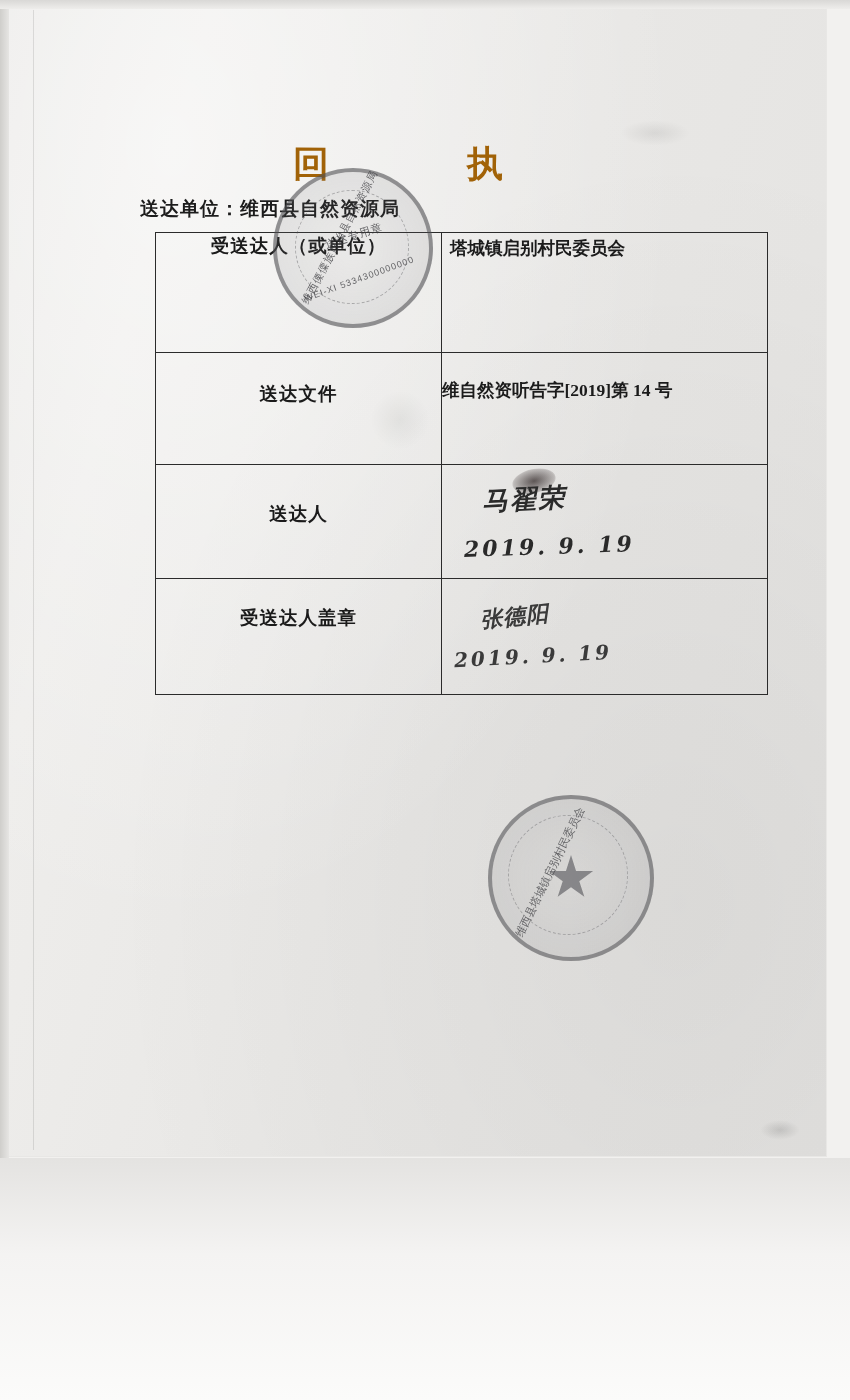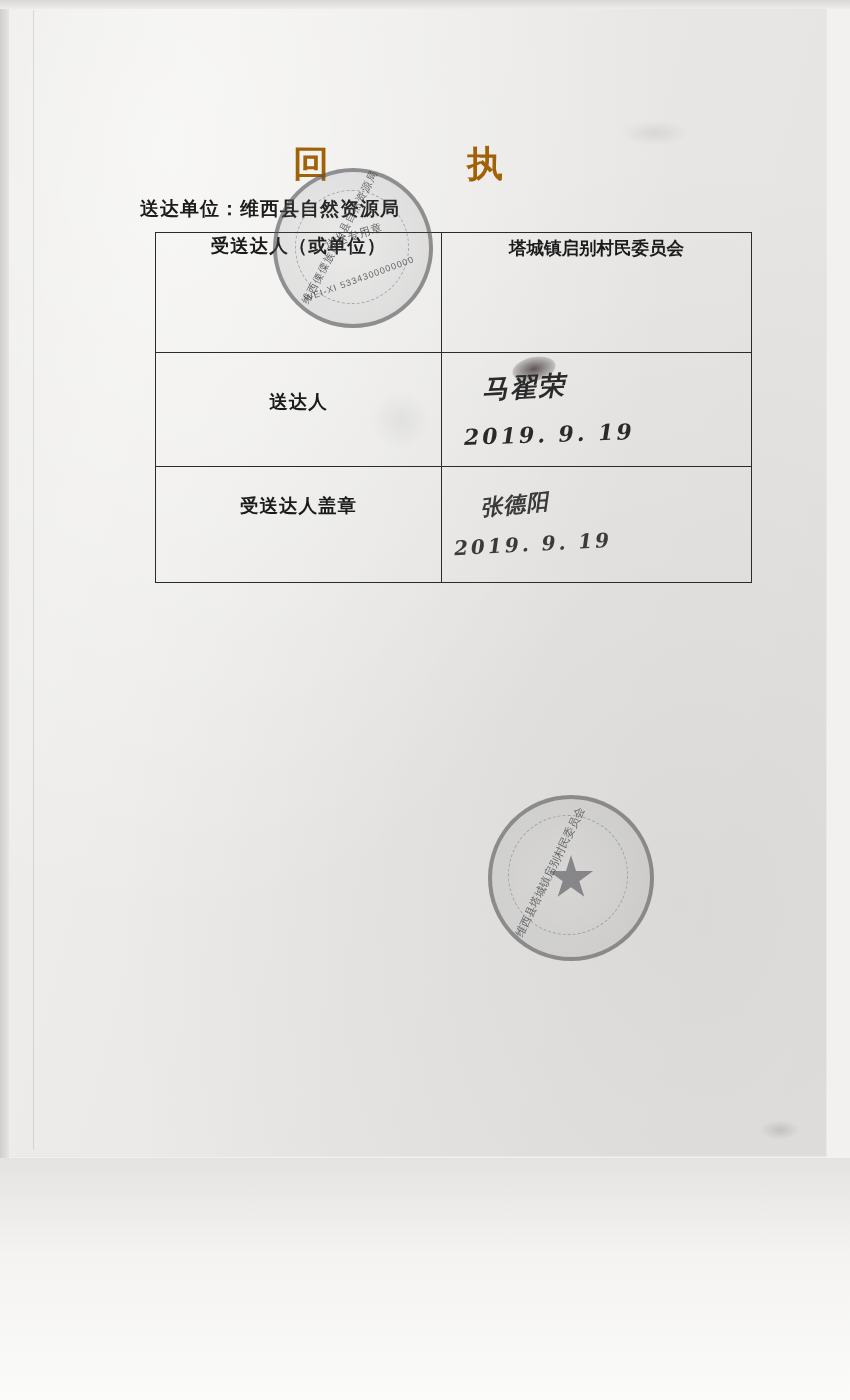--- a/index.html
+++ b/index.html
@@ -135,23 +135,22 @@
   }
   td.value-cell {
     width: 293px;
     font-size: 17.5px;
     color: #1b1b1b;
     font-weight: bold;
     padding: 22px 16px 0 16px;
     line-height: 1.75;
   }
   td.value-cell.centered {
-    text-align: center;
     padding-left: 8px;
-    padding-right: 8px;
+    padding-right: 24px;
   }
 
   
   .handwriting {
     font-family: "DejaVu Serif", serif;
     font-style: italic;
     color: #2a2a2a;
     font-weight: bold;
   }
   .hw-name {
@@ -291,20 +290,24 @@
   <div class="smudge-c"></div>
 
   <div class="doc-title">回　　执</div>
   <div class="sender-line">送达单位：维西县自然资源局</div>
 
   <table class="receipt">
     <tbody>
       <tr style="height:120px">
         <td class="label-cell">受送达人（或单位）</td>
         <td class="value-cell centered">塔城镇启别村民委员会</td>
+      </tr>
+      <tr style="height:112px">
+        <td class="label-cell" style="padding-top:28px">送达文件</td>
+        <td class="value-cell" style="padding-top:22px">维自然资听告字[2019]第 14 号</td>
       </tr>
       <tr style="height:114px">
         <td class="label-cell" style="padding-top:36px">送达人</td>
         <td class="value-cell centered">
           <div class="ink-blot"></div>
           <div class="handwriting hw-name">马翟荣</div>
           <div class="handwriting hw-date">2019. 9. 19</div>
         </td>
       </tr>
       <tr style="height:116px">

